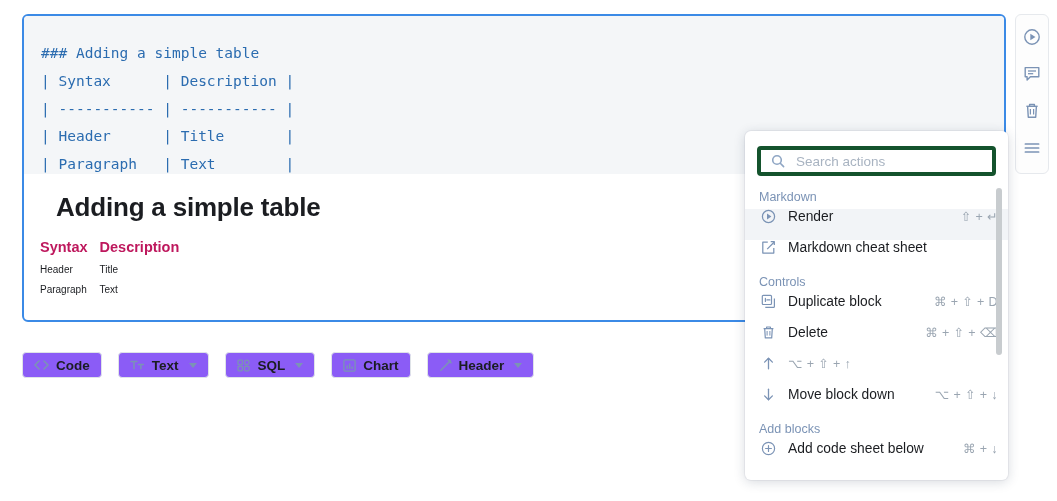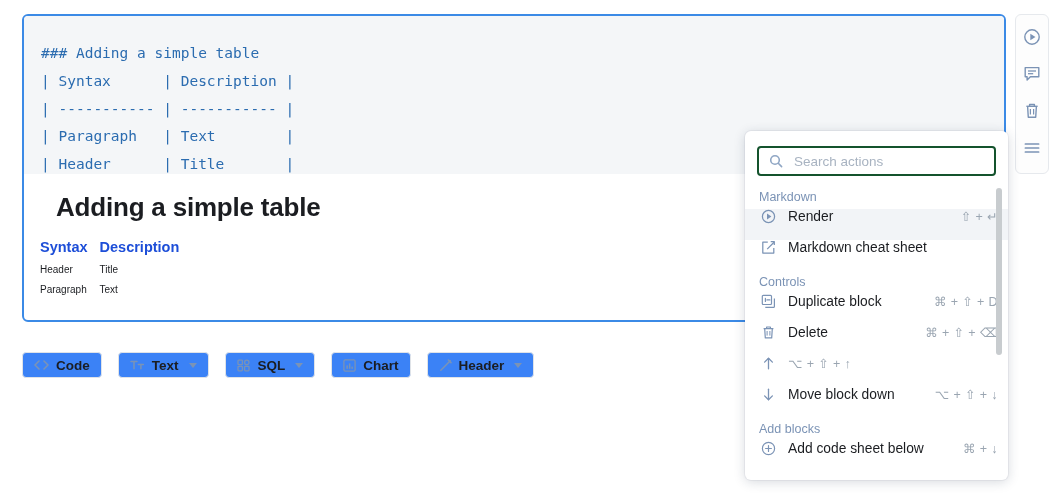--- a/index.html
+++ b/index.html
@@ -57,21 +57,21 @@
     margin: 0 0 16px 16px;
     letter-spacing: -0.2px;
   }
   #preview-table {
     border-collapse: collapse;
   }
   #preview-table th {
     text-align: left;
     font-size: 14.5px;
     font-weight: bold;
-    color: #1d4ed8;
+    color: #be185d;
     padding: 0 12px 9px 0;
     margin-left: 24px;
   }
   #preview-table td {
     text-align: left;
     font-size: 10px;
     font-weight: normal;
     color: #1b1d21;
     padding: 0 12px 9px 0;
   }
@@ -85,21 +85,21 @@
     gap: 16px;
   }
   .toolbar-btn {
     display: flex;
     align-items: center;
     gap: 7px;
     height: 26px;
     padding: 0 11px;
     border: 1px solid #dfe3e8;
     border-radius: 4px;
-    background: #3b82f6;
+    background: #8b5cf6;
     font-size: 13.5px;
     font-weight: bold;
     color: #1b1d21;
     cursor: pointer;
     box-sizing: border-box;
     white-space: nowrap;
   }
   .toolbar-btn .tb-icon {
     display: inline-flex;
     align-items: center;
@@ -156,21 +156,21 @@
     overflow: hidden;
   }
   #search-row {
     padding: 15px 12px 10px 12px;
   }
   #search-box {
     display: flex;
     align-items: center;
     gap: 9px;
     height: 30px;
-    border: 2px solid #14532d;
+    border: 4px solid #14532d;
     border-radius: 4px;
     padding: 0 10px;
     box-sizing: border-box;
   }
   #search-box svg { flex: 0 0 auto; color: #8fa6c4; }
   #search-input {
     border: none;
     outline: none;
     font-family: "Liberation Sans", sans-serif;
     font-size: 13.5px;
@@ -239,22 +239,22 @@
 </style>
 </head>
 <body>
 
 <div id="notebook-block">
 
   <div id="code-editor">
     <div class="code-line">### Adding a simple table</div>
     <div class="code-line">| Syntax      | Description |</div>
     <div class="code-line">| ----------- | ----------- |</div>
+    <div class="code-line">| Header      | Title       |</div>
     <div class="code-line">| Paragraph   | Text        |</div>
-    <div class="code-line">| Header      | Title       |</div>
   </div>
 
   <div id="preview-area">
     <h1 id="preview-title">Adding a simple table</h1>
     <table id="preview-table">
       <thead>
         <tr>
           <th>Syntax</th>
           <th>Description</th>
         </tr>

